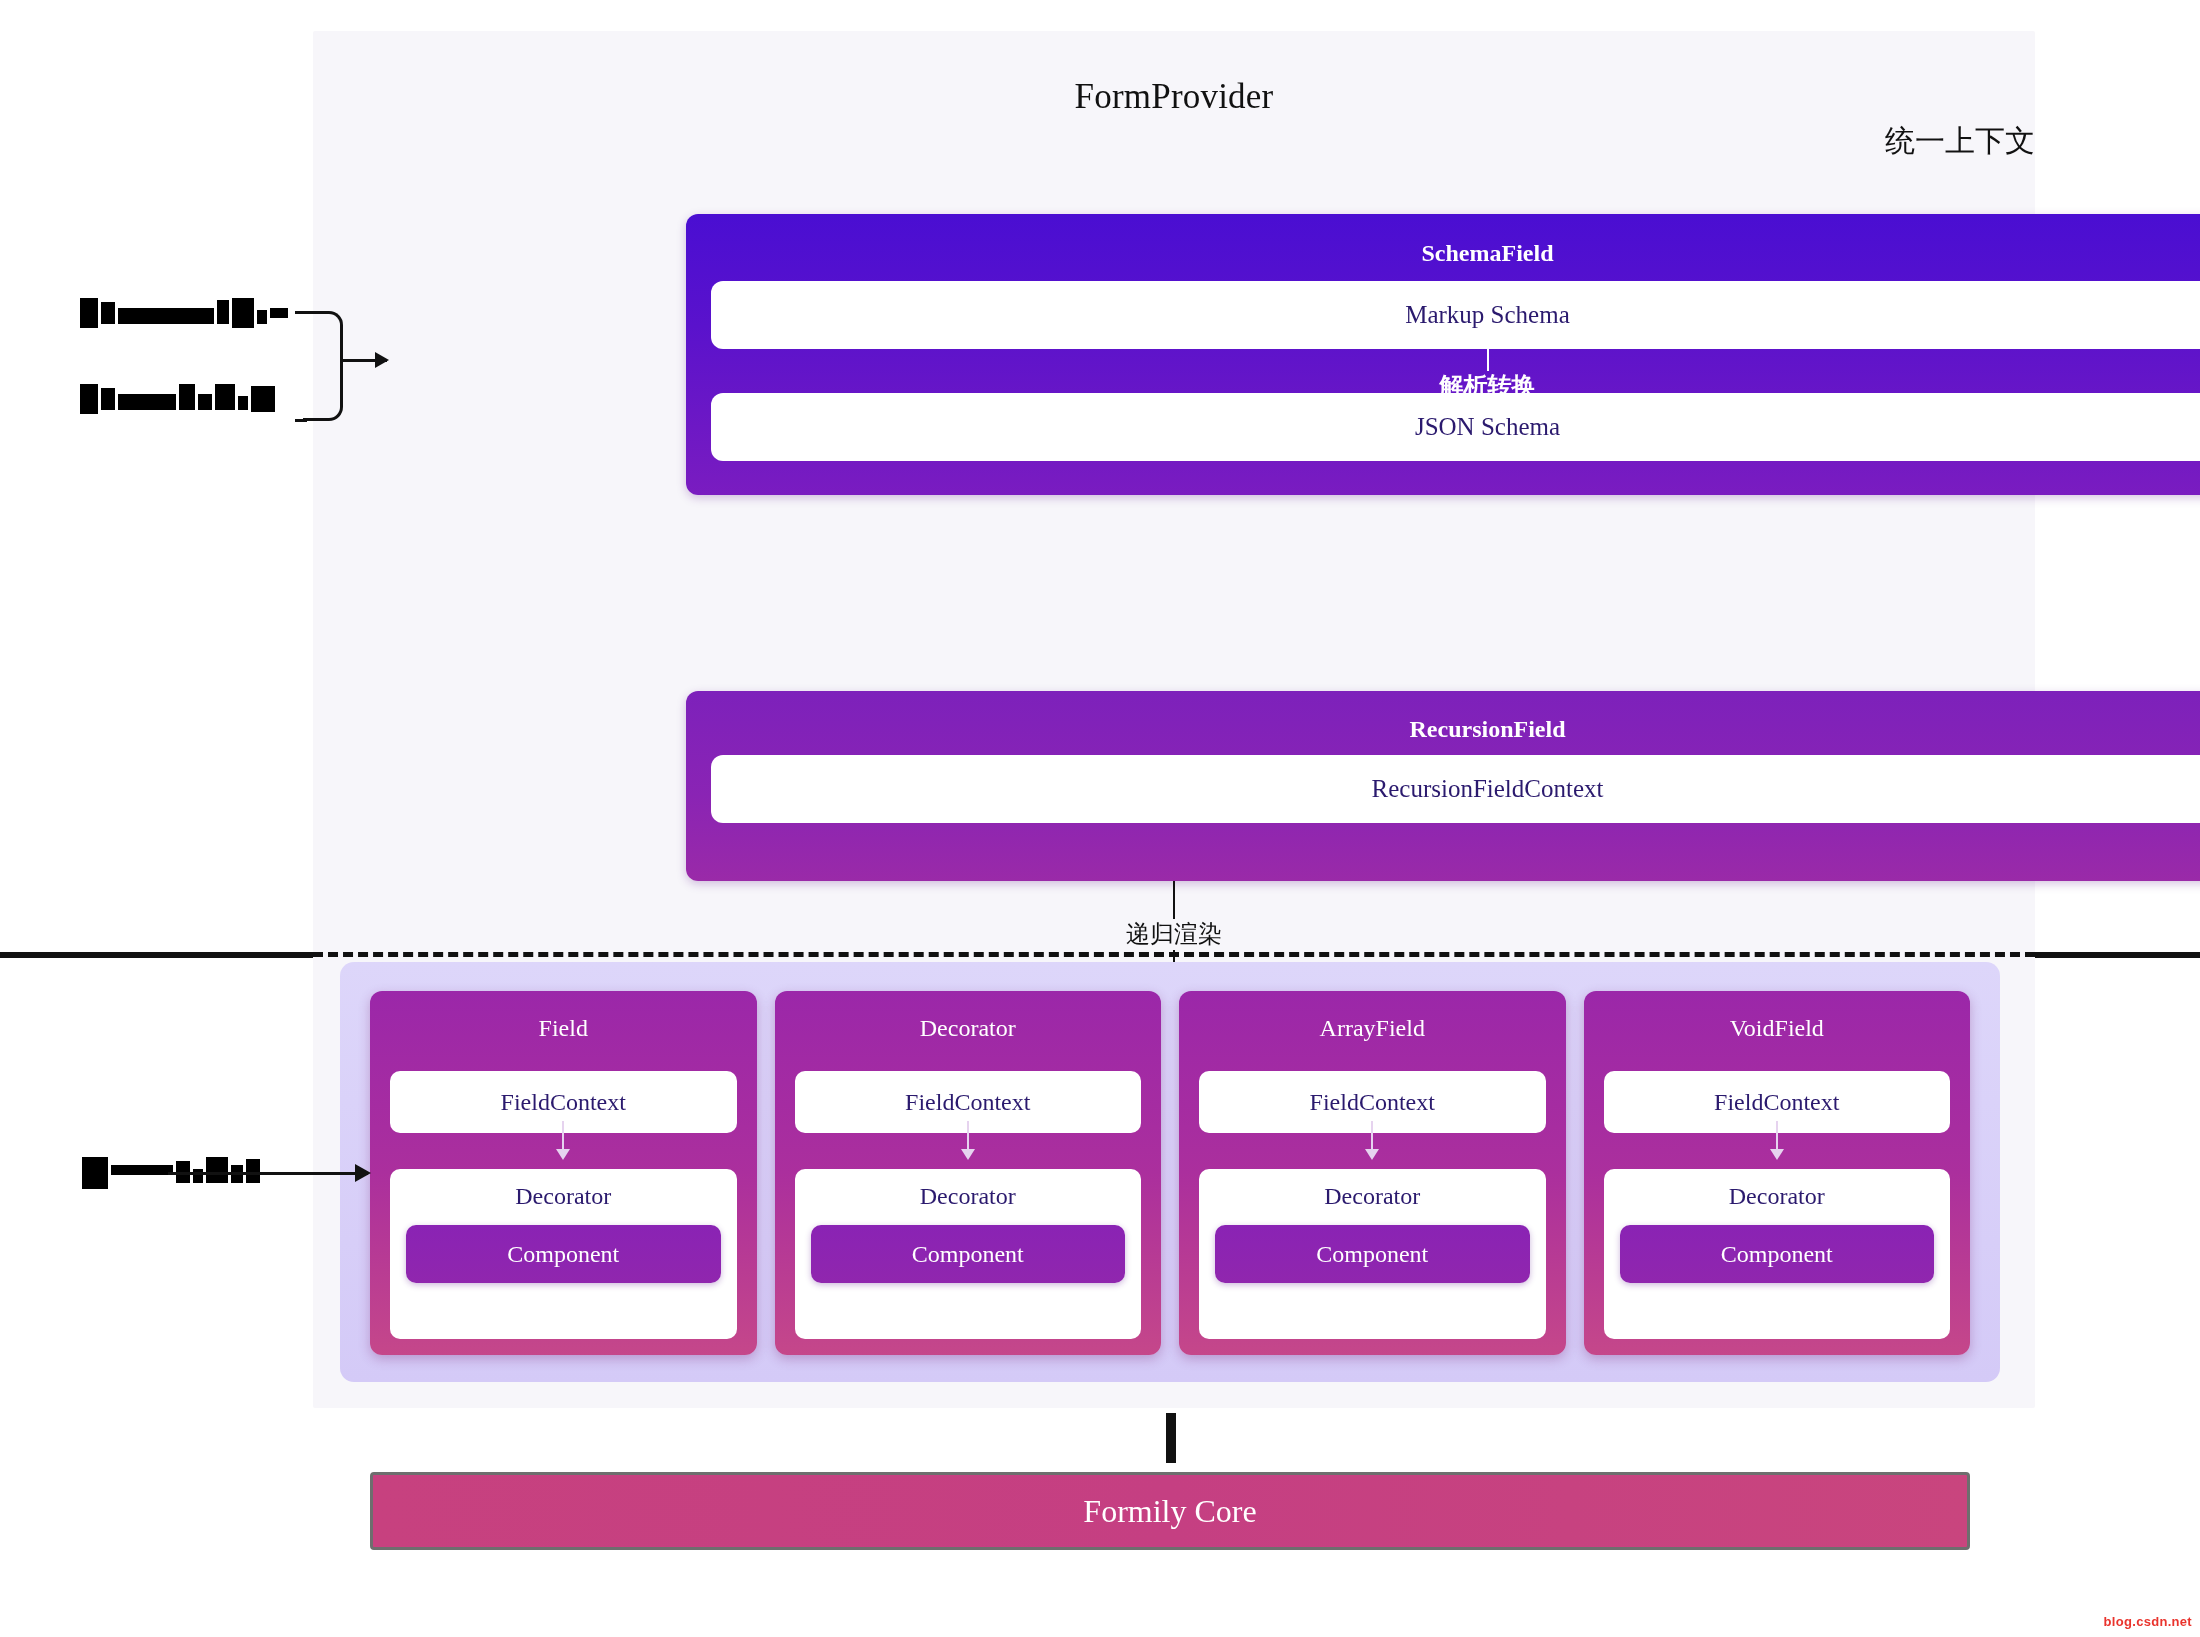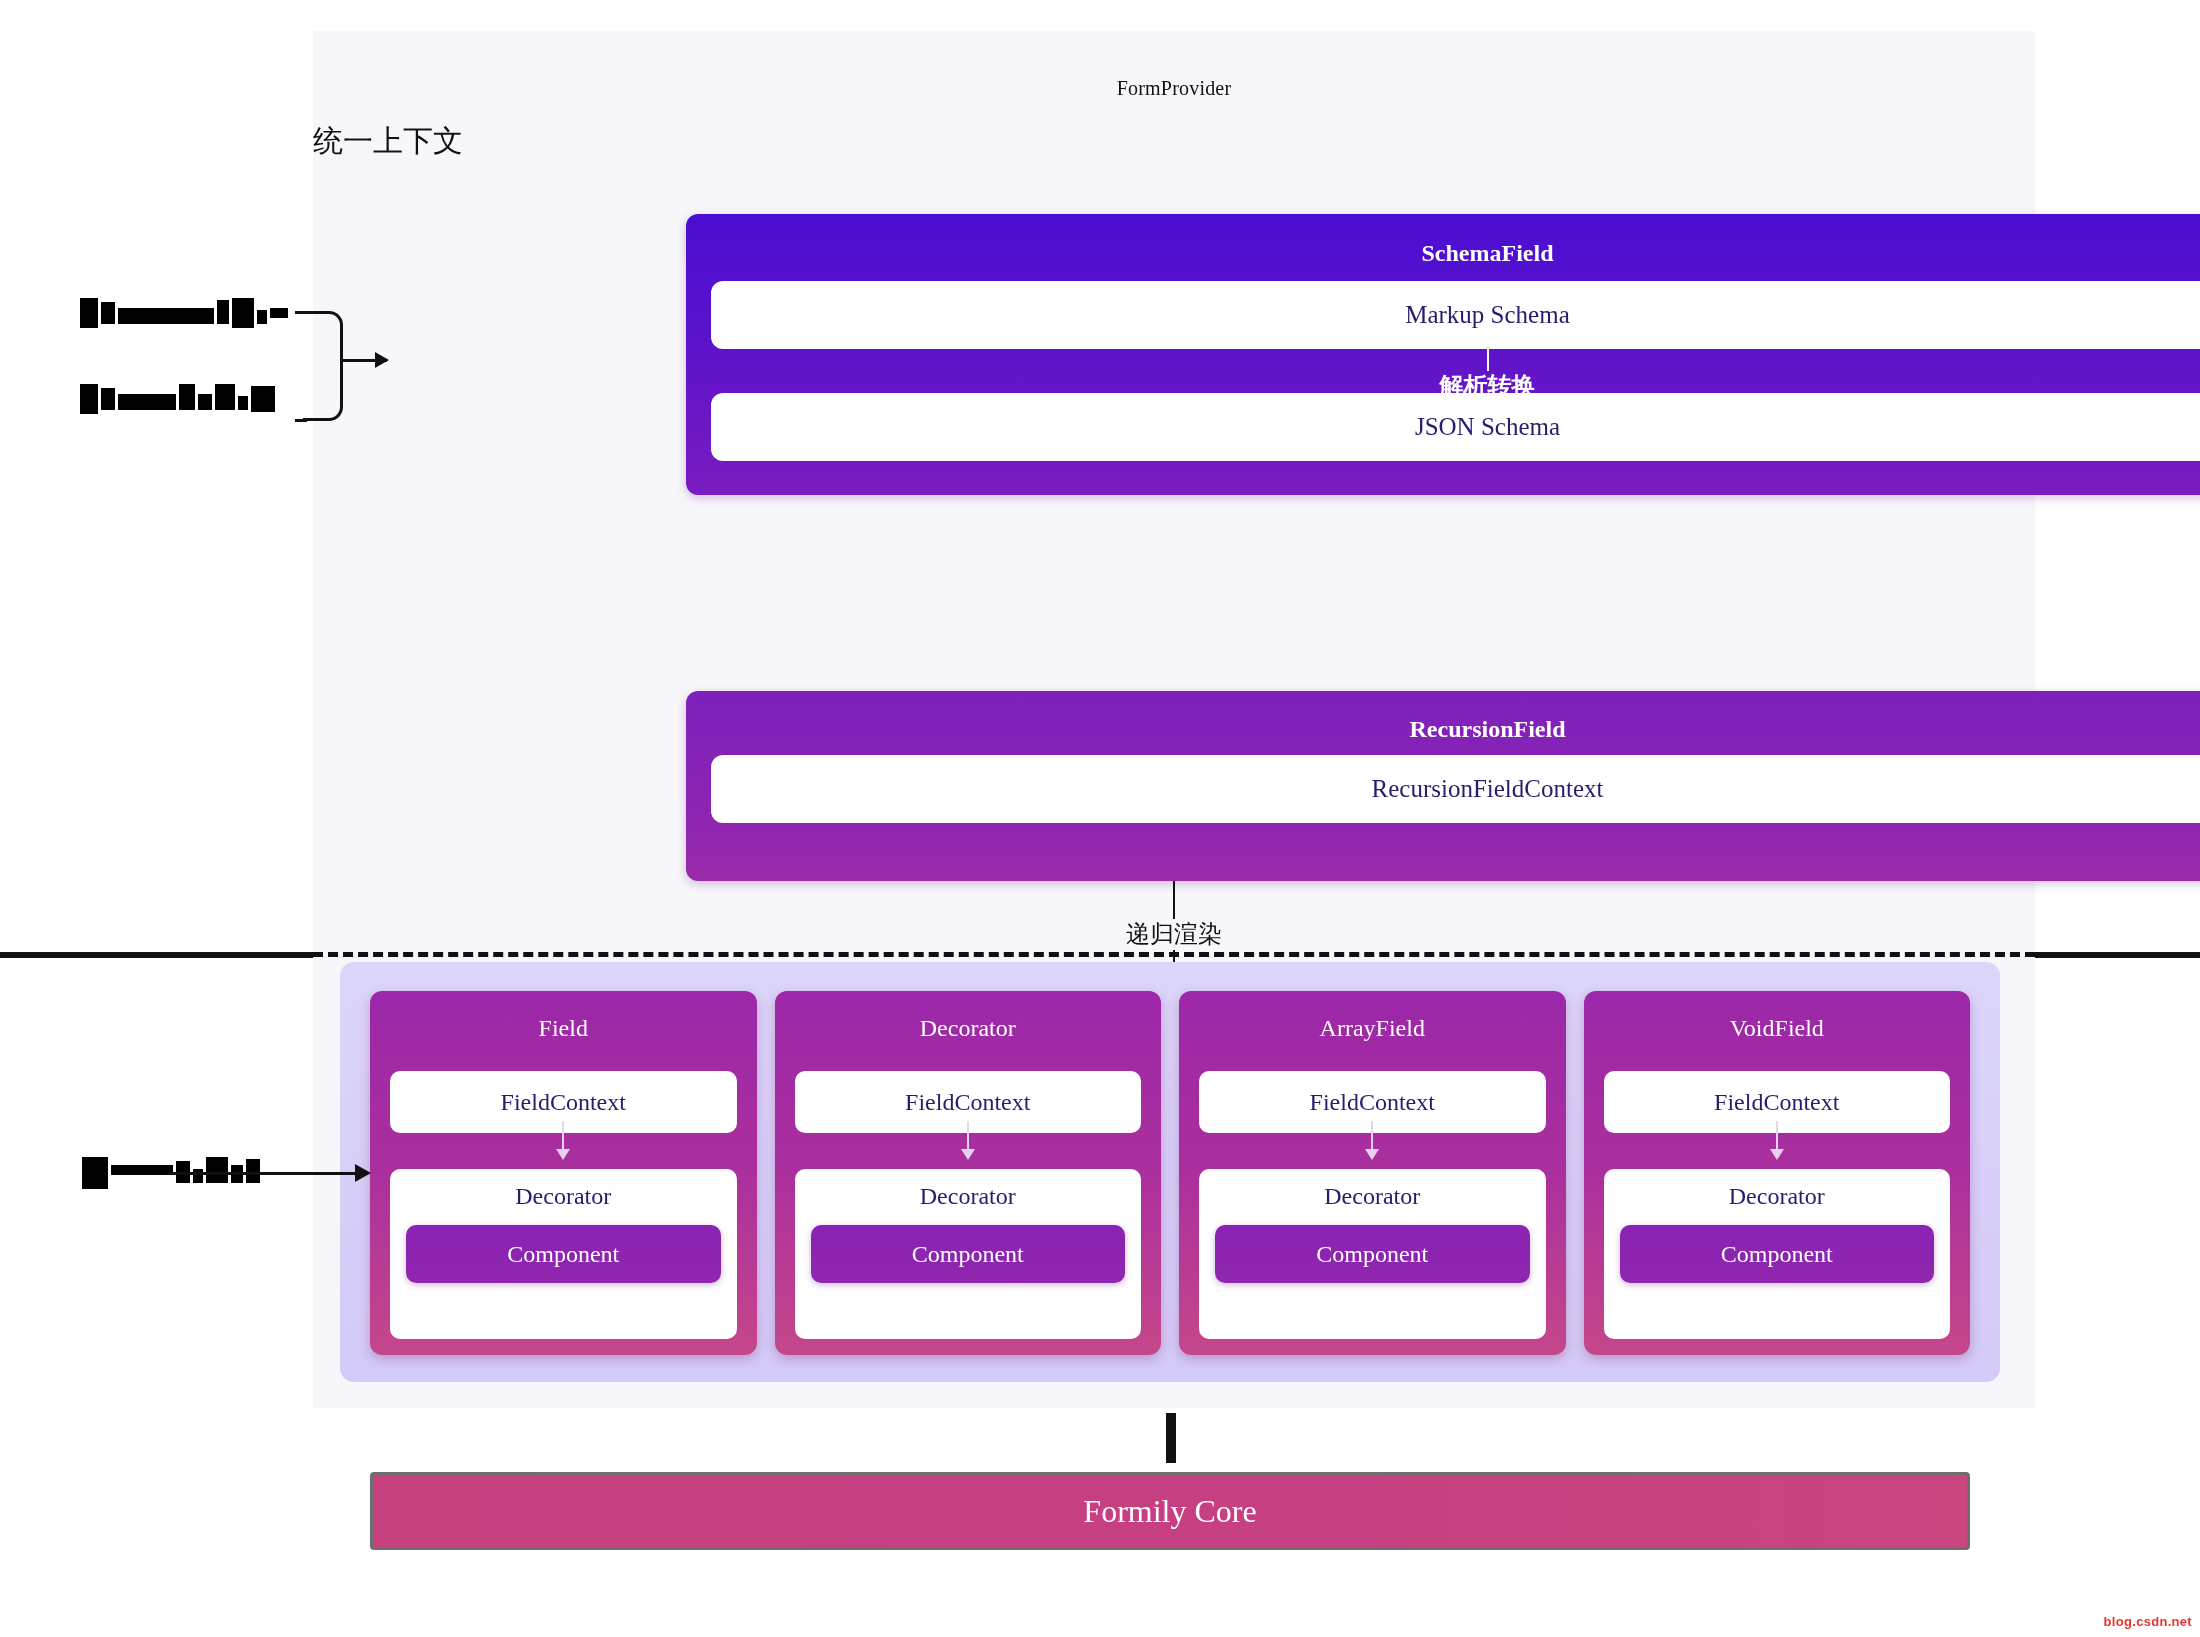--- a/index.html
+++ b/index.html
@@ -15,25 +15,25 @@
   .provider {
     position: absolute;
     left: 313px; top: 31px;
     width: 1722px; height: 1377px;
     background: #f7f6fa;
     border-radius: 2px;
   }
   .provider-title {
     position: absolute; left: 0; top: 46px; width: 100%;
     text-align: center;
-    font-size: 20px; color: #111; letter-spacing: .2px;
+    font-size: 35px; color: #111; letter-spacing: .2px;
   }
   .provider-sub {
     position: absolute; left: 0; top: 90px; width: 100%;
-    text-align: left;
+    text-align: right;
     font-size: 30px; color: #111;
   }
 
   
   .panel {
     position: absolute;
     border-radius: 12px;
     box-shadow: 0 3px 10px rgba(90,20,140,.25);
   }
   .panel-head {

